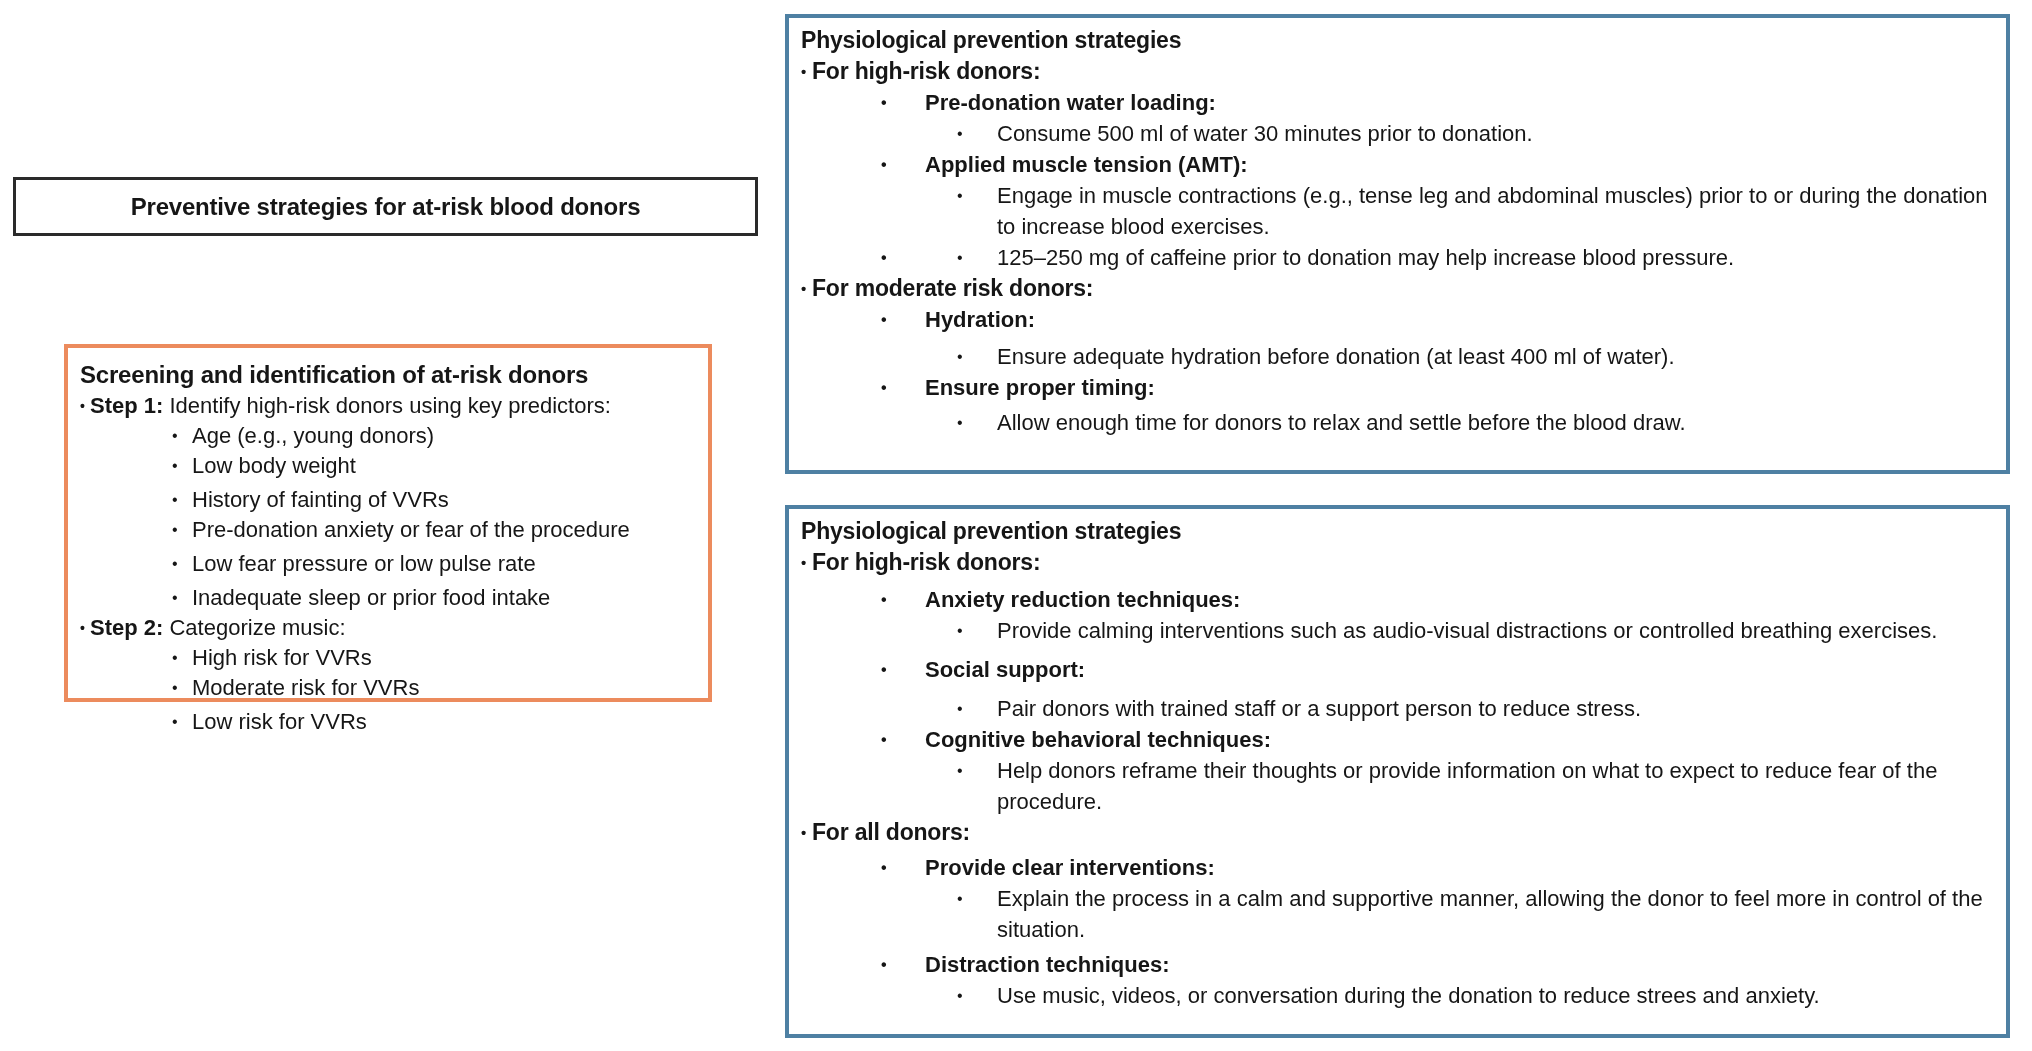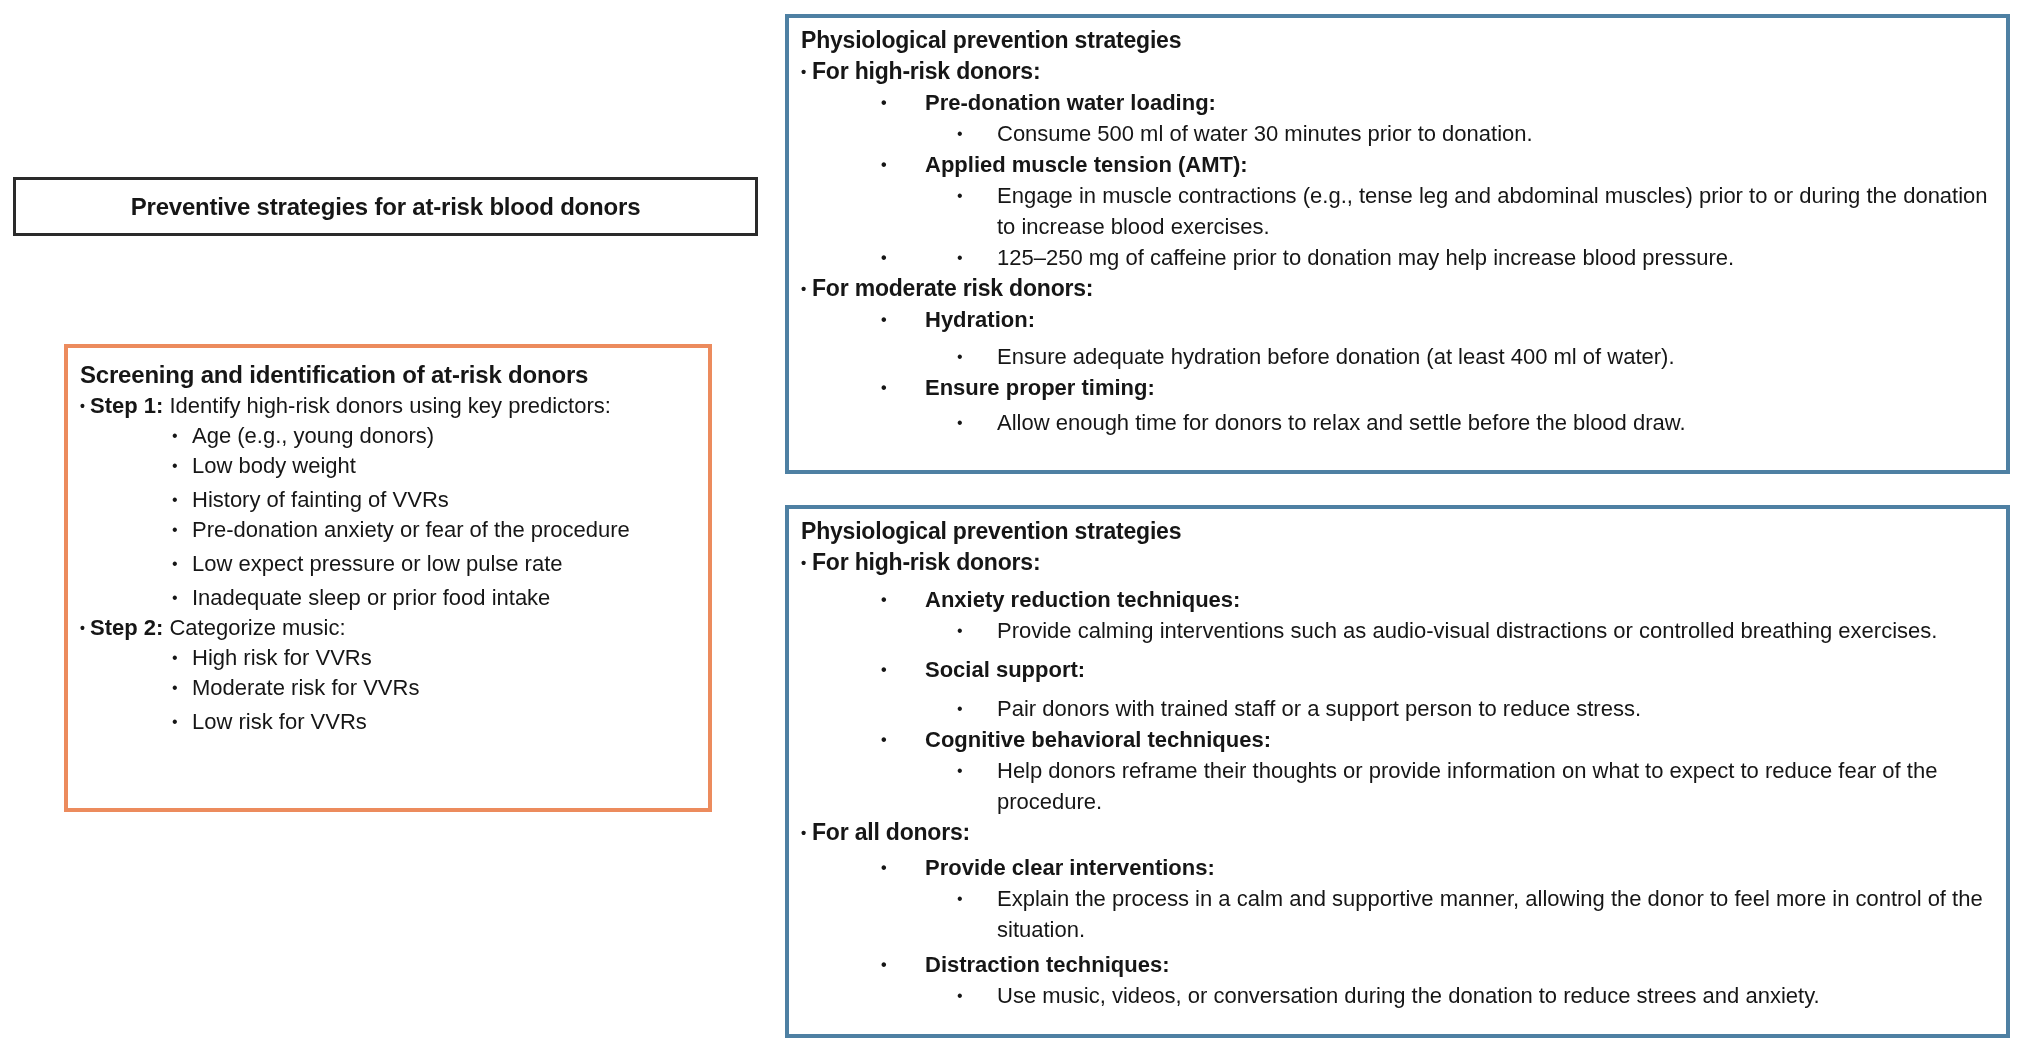--- a/index.html
+++ b/index.html
@@ -17,21 +17,21 @@
     border: 3px solid #2a2a2a;
     box-sizing: border-box;
     display: flex; align-items: center; justify-content: center;
     background: #ffffff;
   }
   .titletext { font-weight: bold; font-size: 24px; letter-spacing: -0.2px; }
 
   .panel { position: absolute; box-sizing: border-box; background: #ffffff; }
 
   .panel.orange {
-    left: 64px; top: 344px; width: 648px; height: 468px;
+    left: 64px; top: 344px; width: 648px; height: 358px;
     border: 4px solid #ec8b5d;
     padding: 10px 12px 0 12px;
     font-size: 22px; line-height: 30px;
   }
   .panel.orange .panel-title { font-size: 24px; font-weight: bold; line-height: 33px; letter-spacing: -0.2px; }
 
   .panel.blue {
     border: 4px solid #4e80a3;
     padding: 7px 14px 8px 12px;
     font-size: 22px; line-height: 31px;
@@ -73,21 +73,21 @@
   <section class="panel orange">
     <div class="panel-title">Screening and identification of at-risk donors</div>
 
     <div class="stepline">
       <span class="tinydot">•</span><span class="steplabel">Step 1:</span><span> Identify high-risk donors using key predictors:</span>
     </div>
     <div class="b2"><span class="dot">•</span><span>Age (e.g., young donors)</span></div>
     <div class="b2"><span class="dot">•</span><span>Low body weight</span></div>
     <div class="b2 mt4"><span class="dot">•</span><span>History of fainting of VVRs</span></div>
     <div class="b2"><span class="dot">•</span><span>Pre-donation anxiety or fear of the procedure</span></div>
-    <div class="b2 mt4"><span class="dot">•</span><span>Low expect pressure or low pulse rate</span></div>
+    <div class="b2 mt4"><span class="dot">•</span><span>Low fear pressure or low pulse rate</span></div>
     <div class="b2 mt4"><span class="dot">•</span><span>Inadequate sleep or prior food intake</span></div>
 
     <div class="stepline">
       <span class="tinydot">•</span><span class="steplabel">Step 2:</span><span> Categorize music:</span>
     </div>
     <div class="b2"><span class="dot">•</span><span>High risk for VVRs</span></div>
     <div class="b2"><span class="dot">•</span><span>Moderate risk for VVRs</span></div>
     <div class="b2 mt4"><span class="dot">•</span><span>Low risk for VVRs</span></div>
   </section>
 

